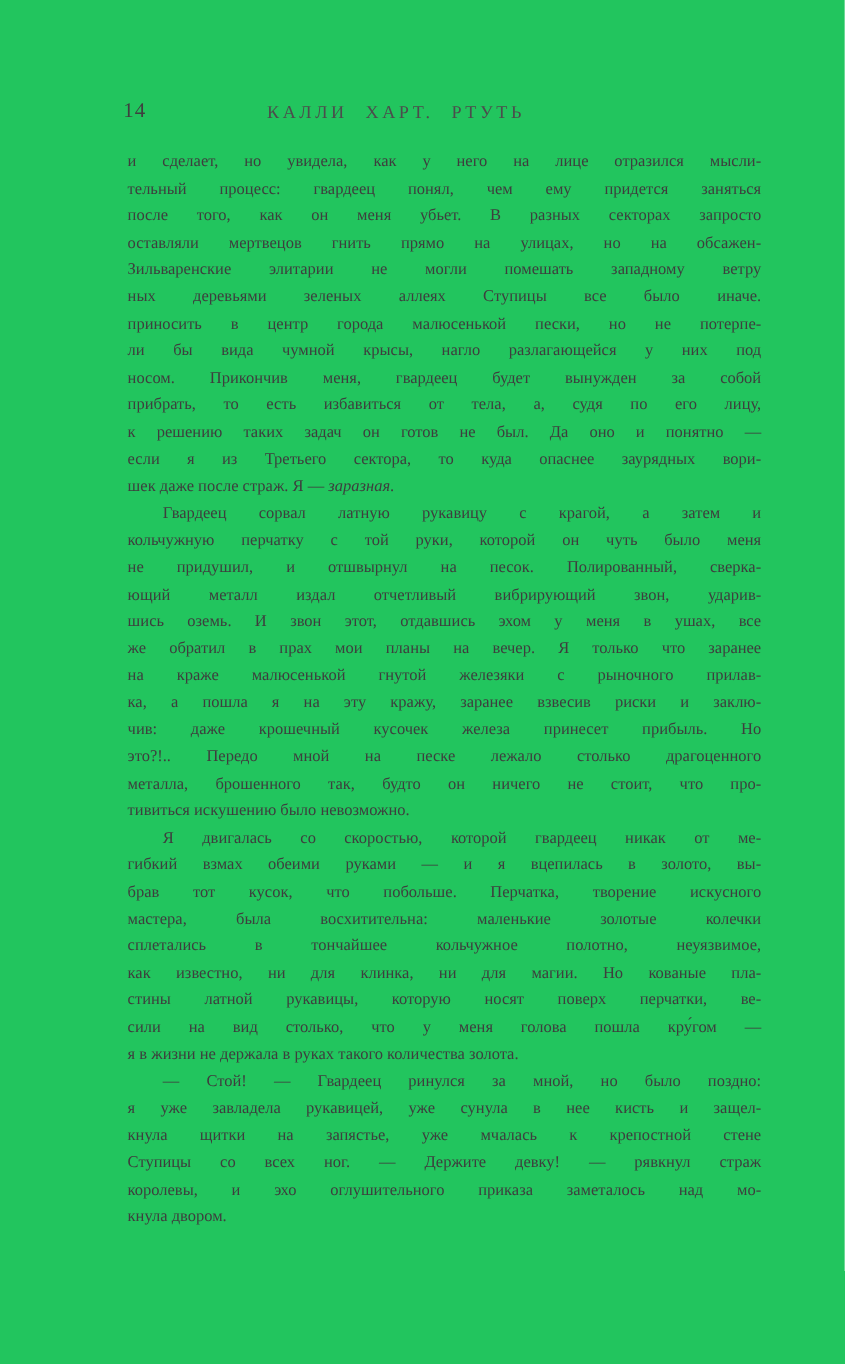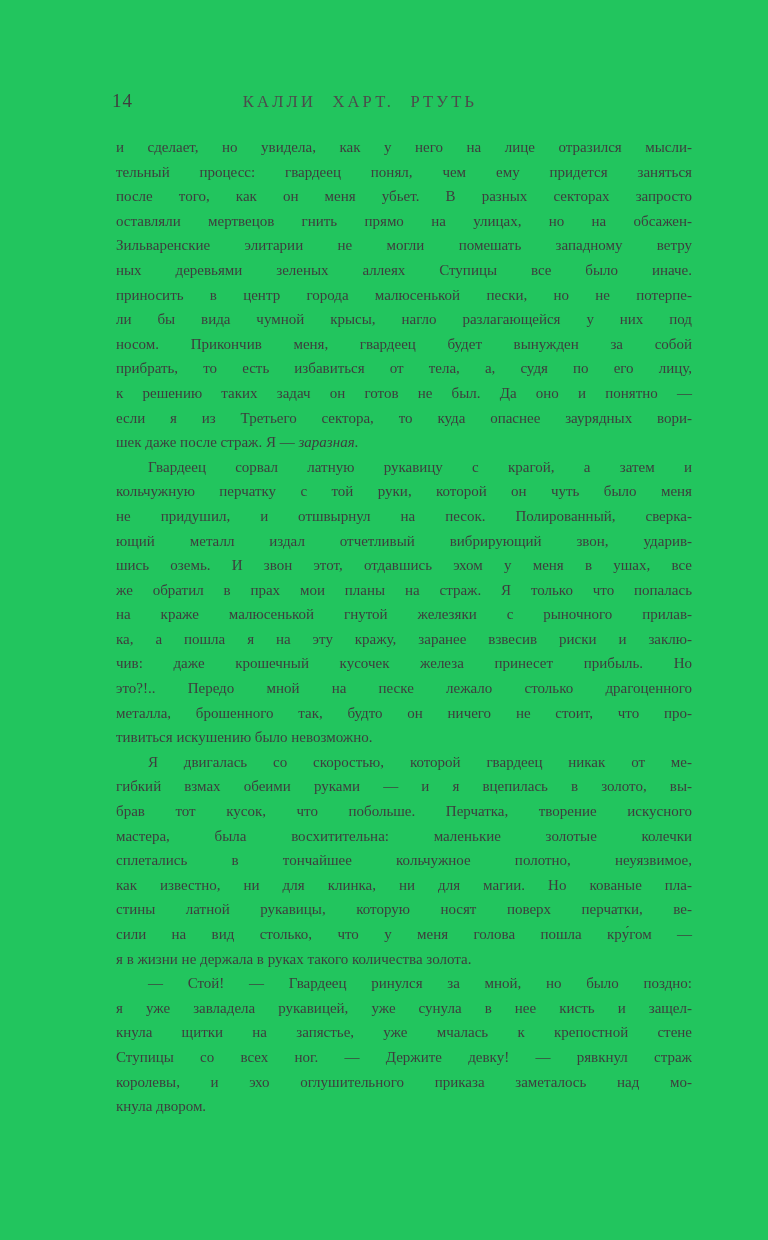--- a/index.html
+++ b/index.html
@@ -74,21 +74,21 @@
         <div class="line"><span>к решению таких задач он готов не был. Да оно и понятно —</span></div>
         <div class="line"><span>если я из Третьего сектора, то куда опаснее заурядных вори-</span></div>
         <div class="line endpar"><span>шек даже после страж. Я — </span><span class="it">заразная</span><span>.</span></div>
       </div>
       <div class="para">
         <div class="line indent"><span>Гвардеец сорвал латную рукавицу с крагой, а затем и</span></div>
         <div class="line"><span>кольчужную перчатку с той руки, которой он чуть было меня</span></div>
         <div class="line"><span>не придушил, и отшвырнул на песок. Полированный, сверка-</span></div>
         <div class="line"><span>ющий металл издал отчетливый вибрирующий звон, ударив-</span></div>
         <div class="line"><span>шись оземь. И звон этот, отдавшись эхом у меня в ушах, все</span></div>
-        <div class="line"><span>же обратил в прах мои планы на страж. Я только что попалась</span></div>
+        <div class="line"><span>же обратил в прах мои планы на вечер. Я только что заранее</span></div>
         <div class="line"><span>на краже малюсенькой гнутой железяки с рыночного прилав-</span></div>
         <div class="line"><span>ка, а пошла я на эту кражу, заранее взвесив риски и заклю-</span></div>
         <div class="line"><span>чив: даже крошечный кусочек железа принесет прибыль. Но</span></div>
         <div class="line"><span>это?!.. Передо мной на песке лежало столько драгоценного</span></div>
         <div class="line"><span>металла, брошенного так, будто он ничего не стоит, что про-</span></div>
         <div class="line endpar"><span>тивиться искушению было невозможно.</span></div>
       </div>
       <div class="para">
         <div class="line indent"><span>Я двигалась со скоростью, которой гвардеец никак от ме-</span></div>
         <div class="line"><span>гибкий взмах обеими руками — и я вцепилась в золото, вы-</span></div>

